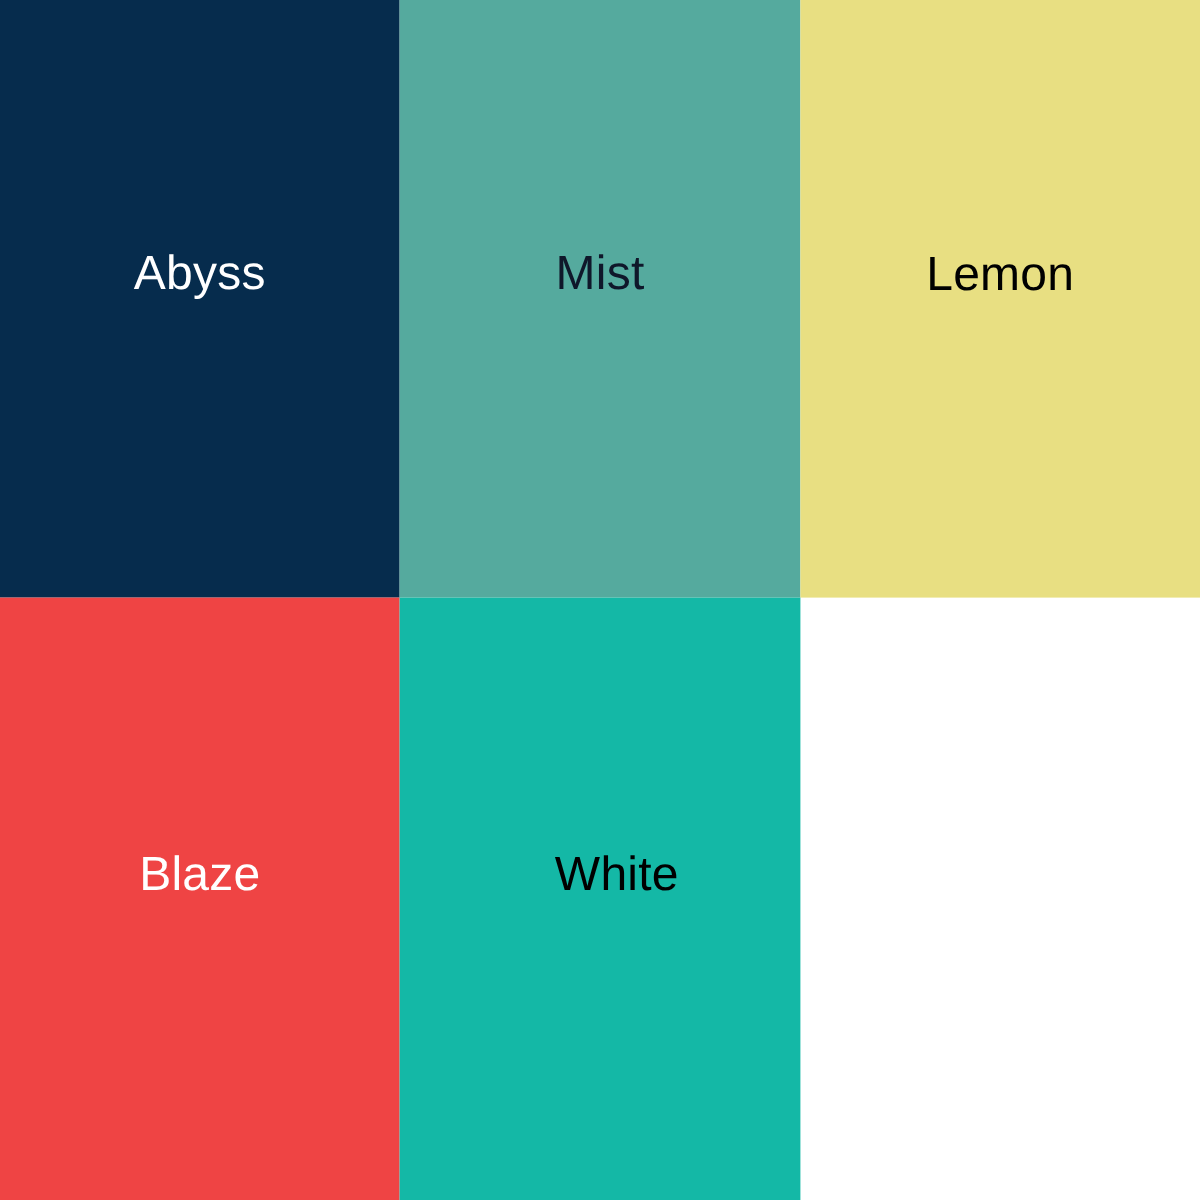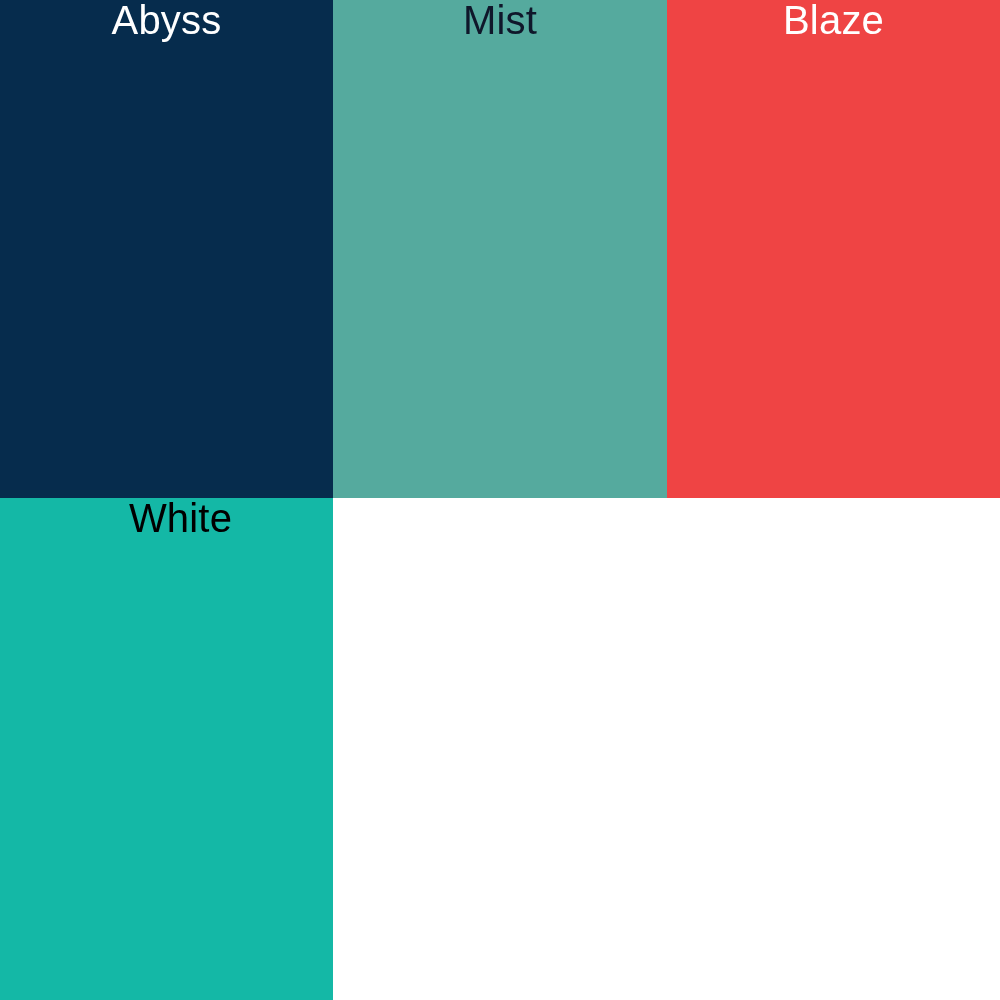--- a/index.html
+++ b/index.html
@@ -16,21 +16,21 @@
     width: 1000px;
     height: 1000px;
     display: grid;
     grid-template-columns: 333px 334px 333px;
     grid-template-rows: 498px 502px;
     overflow: hidden;
   }
   .swatch {
     position: relative;
     display: flex;
-    align-items: flex-start;
+    align-items: center;
     justify-content: center;
     box-sizing: border-box;
     overflow: hidden;
   }
   .swatch-label {
     display: block;
     width: 100%;
     text-align: center;
     font-size: 40px;
     font-weight: 400;
@@ -54,20 +54,23 @@
 
   <div class="swatch row-top" style="background-color: rgb(6, 44, 77);">
     <span class="swatch-label" style="color: rgb(255, 255, 255);">Abyss</span>
   </div>
 
   <div class="swatch row-top" style="background-color: rgb(85, 170, 158);">
     <span class="swatch-label" style="color: #0f172a;">Mist</span>
   </div>
 
 
+  <div class="swatch row-bottom" style="background-color: rgb(232, 223, 130);">
+    <span class="swatch-label" style="color: rgb(0, 0, 0);">Lemon</span>
+  </div>
 
   <div class="swatch row-bottom" style="background-color: #ef4444;">
     <span class="swatch-label" style="color: rgb(255, 255, 255);">Blaze</span>
   </div>
 
   <div class="swatch row-bottom" style="background-color: #14b8a6; padding-left: 28px;">
     <span class="swatch-label" style="color: rgb(0, 0, 0);">White</span>
   </div>
 
 </div>

